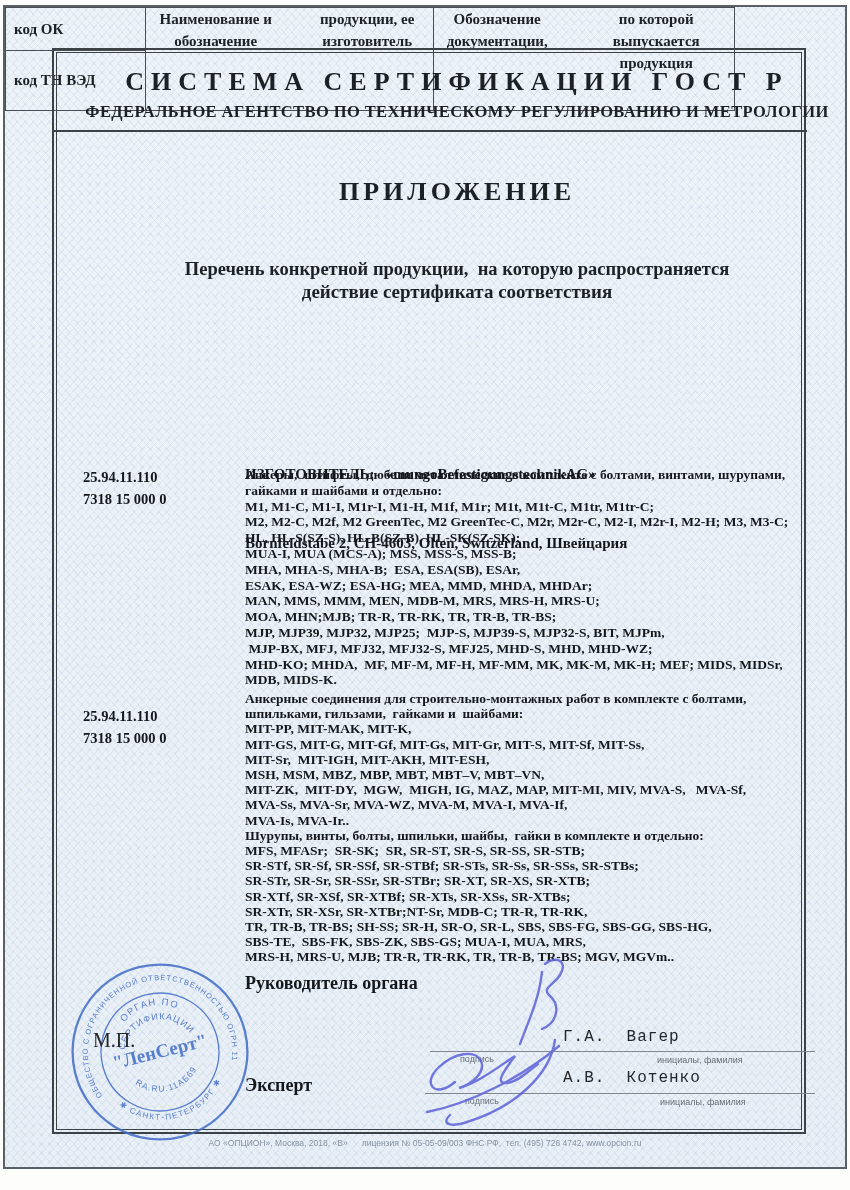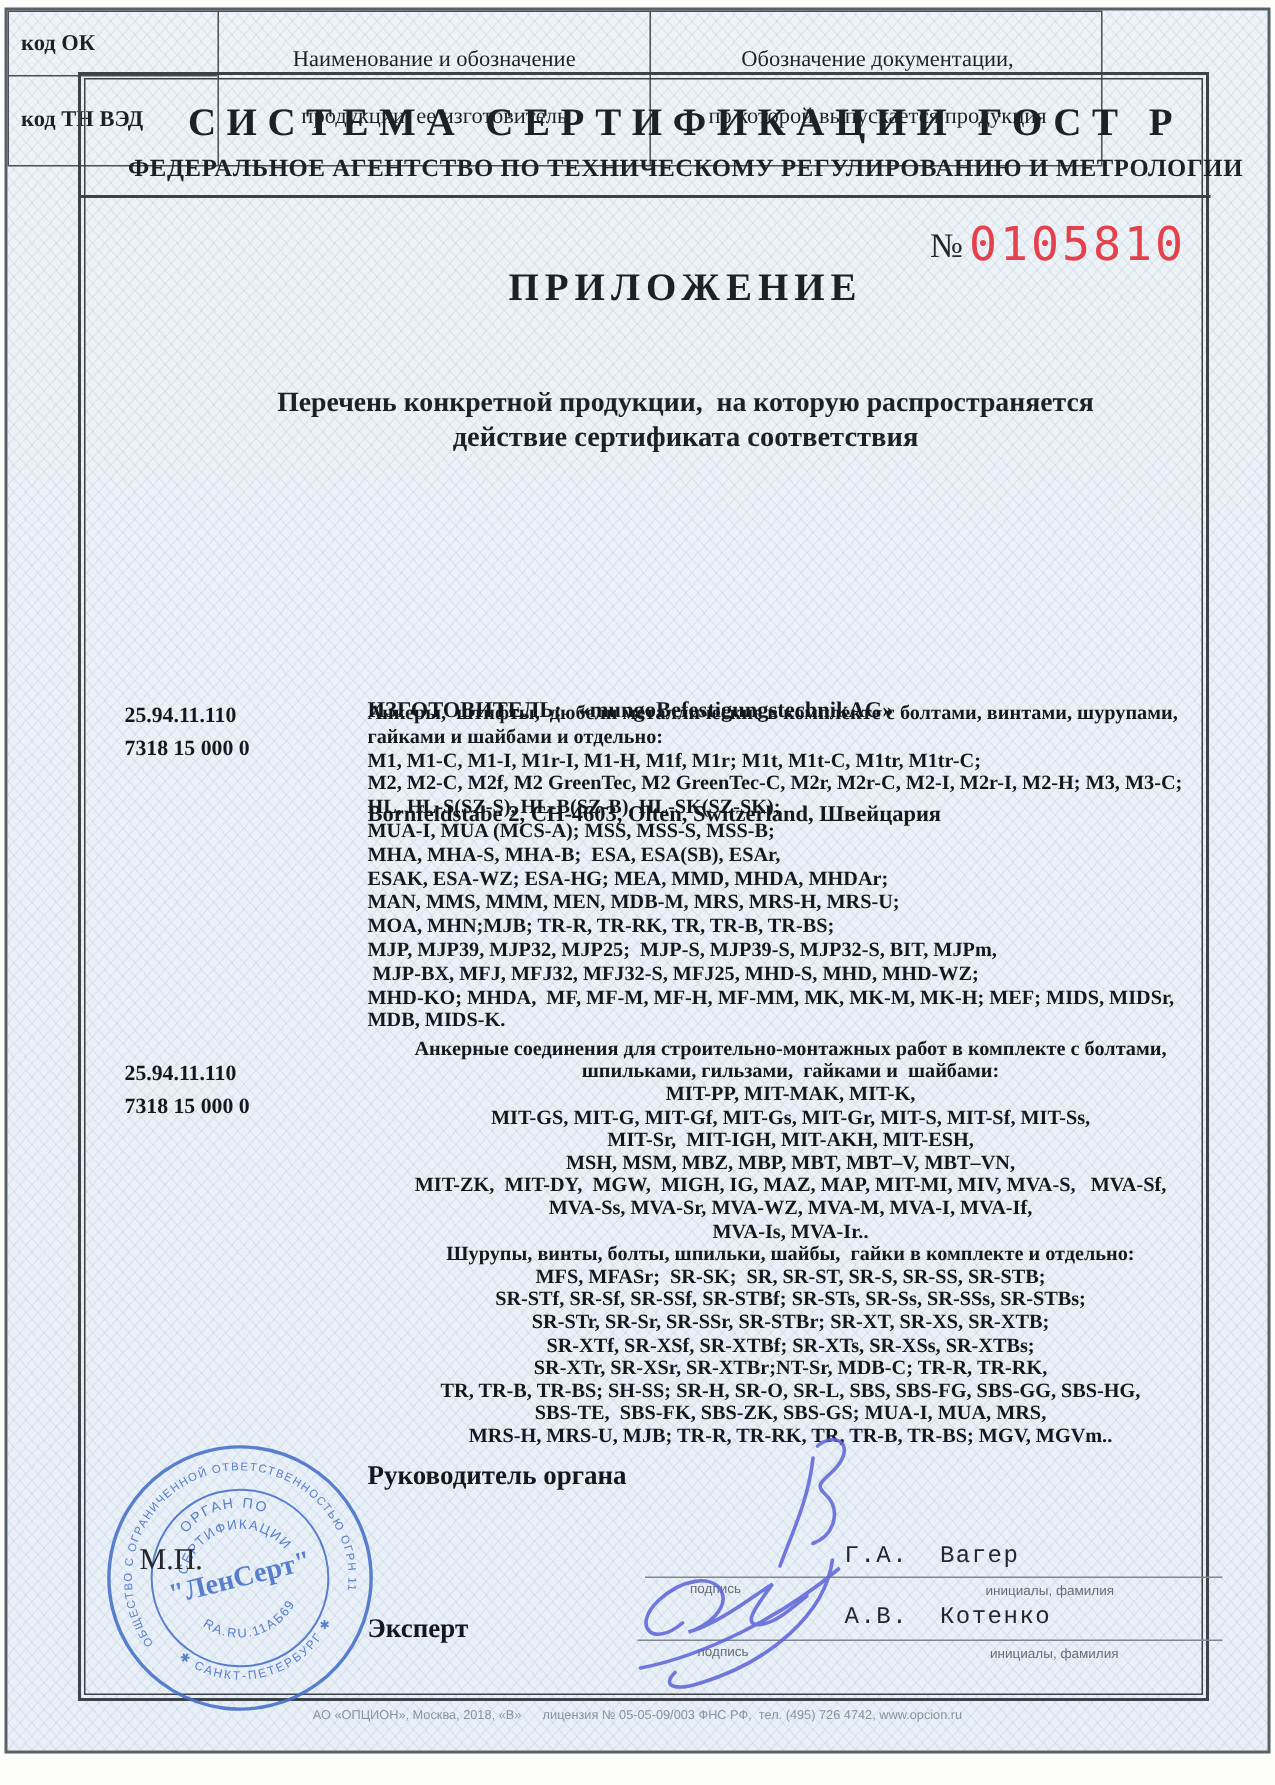--- a/index.html
+++ b/index.html
@@ -32,31 +32,31 @@
       position:relative;top:-7px;letter-spacing:.5px;}
   .sub1{top:252px;font-size:18.5px;font-weight:bold;white-space:pre;color:#1c2126;}
   .sub2{top:274px;font-size:19px;font-weight:bold;color:#1c2126;}
   .thead{left:72px;top:300px;width:730px;height:104px;border:1.4px solid #4a4f54;
      display:grid;grid-template-columns:140px 288px 302px;box-sizing:border-box;}
   .thead .c1{border-right:1.2px solid #4a4f54;display:flex;flex-direction:column;}
   .thead .c1 .cell{flex:0 0 42px;display:flex;align-items:center;padding-left:8px;
      font-size:15px;font-weight:bold;border-bottom:1.1px solid #4a4f54;color:#1c2126;}
   .thead .c1 .cell:last-child{flex:1;border-bottom:none;}
   .thead .c2{border-right:1.2px solid #4a4f54;}
-  .thead .c2,.thead .c3{display:flex;flex-direction:column;justify-content:center;
-     text-align:center;font-size:15px;font-weight:normal;line-height:22px;color:#1c2126;gap:16px;}
+  .thead .c2,.thead .c3{display:flex;flex-direction:row;justify-content:center;
+     text-align:center;font-size:15px;font-weight:bold;line-height:22px;color:#1c2126;gap:16px;}
   .mfr{left:240px;top:410px;font-size:15px;font-weight:bold;line-height:23px;
      white-space:pre;color:#14181d;}
   .section-row{position:absolute;left:78px;width:726px;display:flex;}
   .section-row .codes{width:162px;flex:0 0 162px;font-size:14.5px;font-weight:bold;
      line-height:21.5px;color:#14181d;}
   .section-row .lines{flex:1;font-size:13.5px;font-weight:bold;color:#14181d;
      white-space:pre;}
   .s1{top:460px;} .s1 .lines div{line-height:15.8px;}
-  .s2{top:684px;} .s2 .lines div{line-height:15.2px;text-align:center;} .s2 .codes{padding-top:15px;}
+  .s2{top:684px;} .s2 .lines div{line-height:15.2px;} .s2 .codes{padding-top:15px;}
   .mp{left:88px;top:1022px;font-size:20px;color:#23272b;}
   .sig-label{font-size:18px;font-weight:bold;color:#14181d;}
   .hairline{height:1px;background:#80878e;}
   .tiny{font-family:"Liberation Sans",sans-serif;font-size:9px;color:#666d75;}
   .typedname{font-family:"Liberation Mono",monospace;font-size:16px;color:#23272b;
      letter-spacing:1px;white-space:pre;}
   .footer{left:0;top:1131px;width:100%;text-align:center;white-space:pre;
      font-family:"Liberation Sans",sans-serif;font-size:8.5px;color:#8592a0;}
   .stampbox{left:60px;top:950px;width:190px;height:190px;transform:rotate(-14deg);
      opacity:.88;}
@@ -67,24 +67,20 @@
 
 <div class="page">
   <div class="frame abs">
     <div class="frame-inner"></div>
   </div>
 
   <div class="abs ctr sys-title">СИСТЕМА СЕРТИФИКАЦИИ ГОСТ Р</div>
   <div class="abs ctr agency">ФЕДЕРАЛЬНОЕ АГЕНТСТВО ПО ТЕХНИЧЕСКОМУ РЕГУЛИРОВАНИЮ И МЕТРОЛОГИИ</div>
   <div class="abs hr-head"></div>
 
-  <div class="abs numrow">
-    <span class="num-sign">№</span>
-    <span class="num-red">0105810</span>
-  </div>
 
   <div class="abs ctr appendix">ПРИЛОЖЕНИЕ</div>
 
 
   <div class="abs ctr sub1">Перечень конкретной продукции,  на которую распространяется</div>
   <div class="abs ctr sub2">действие сертификата соответствия</div>
 
   <div class="thead">
     <div class="c1">
       <div class="cell">код ОК</div>

